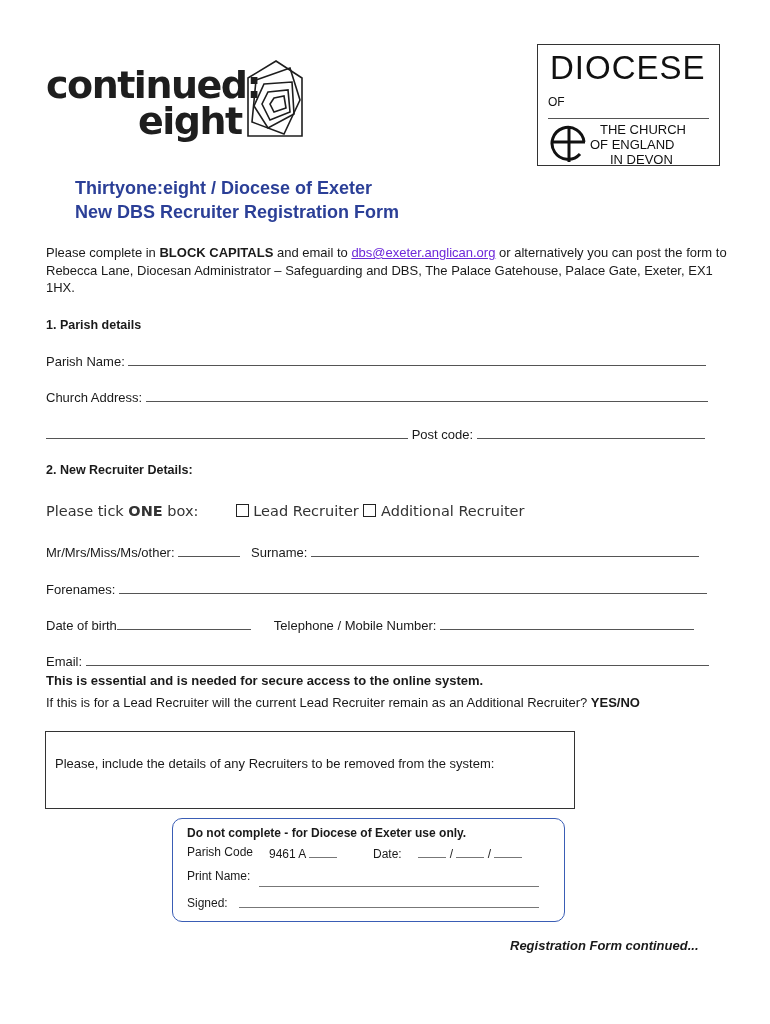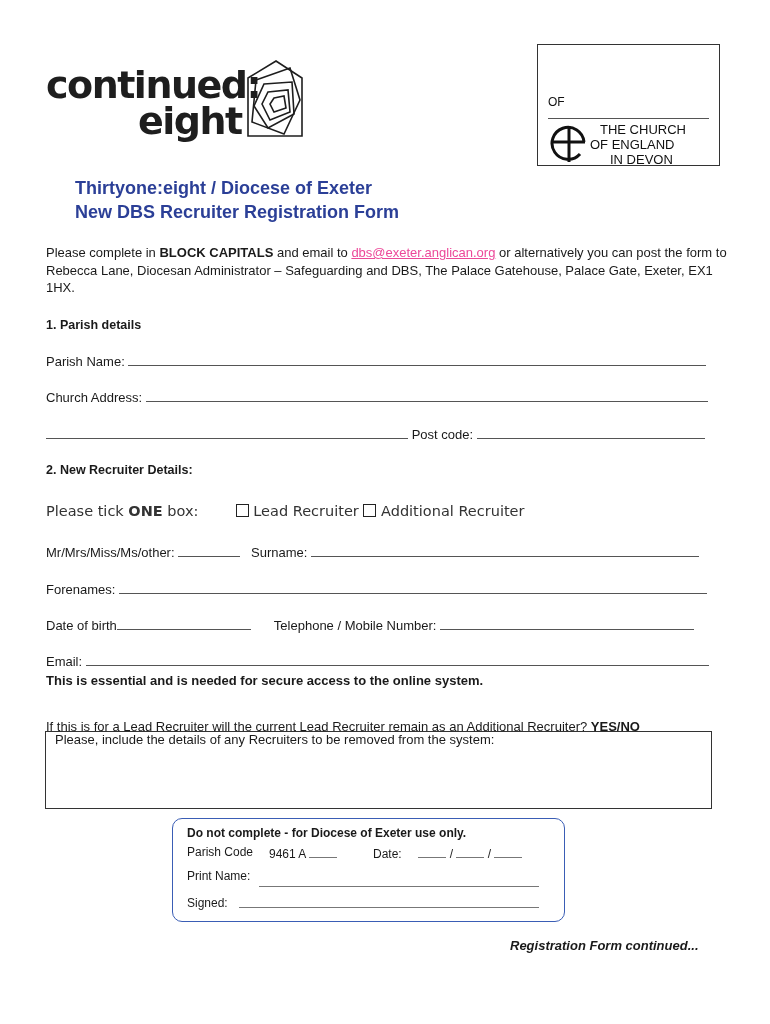--- a/index.html
+++ b/index.html
@@ -19,28 +19,28 @@
   .dio-rule { position:absolute; left: 10px; right: 10px; top: 73px; border-top: 1px solid #555; }
   .dio-cross { position:absolute; left: 12px; top: 77px; }
   .dio-c1, .dio-c2, .dio-c3 { position:absolute; font-size: 13px; color:#111; line-height: 15px; }
   .dio-c1 { left: 62px; top: 77px; }
   .dio-c2 { left: 52px; top: 92px; }
   .dio-c3 { left: 72px; top: 107px; }
 
   .title { left: 46px; font-size: 18px; font-weight: bold; color: #2b3f97; margin-left: 29px; }
   .para { left: 46px; top: 244px; width: 690px; font-size: 13px; line-height: 17.5px; }
   .para b { font-weight: bold; }
-  .para a { color: #ec4899; text-decoration: underline; margin-top: 12px; }
+  .para a { color: #6d28d9; text-decoration: underline; margin-top: 12px; }
   .sec { left: 46px; font-size: 12.5px; font-weight: bold; }
   .fld { left: 46px; font-size: 13px; white-space: nowrap; }
   .line { display:inline-block; border-bottom: 1px solid #555; vertical-align: baseline; height: 11px; }
   .tick-row { left: 46px; top: 503px; font-size: 14.5px; font-family: "DejaVu Sans", sans-serif; color:#333; white-space: nowrap; }
   .cb { display:inline-block; width: 13px; height: 13px; border: 1.4px solid #222; vertical-align: -1px; box-sizing: border-box; }
   .bold { font-weight: bold; }
-  .remove-box { left: 45px; top: 731px; width: 667px; height: 78px; border: 1.5px solid #333; box-sizing: border-box; font-size: 13px; padding: 0 9px; }
+  .remove-box { left: 45px; top: 731px; width: 530px; height: 78px; border: 1.5px solid #333; box-sizing: border-box; font-size: 13px; padding: 24px 9px; }
   .office { left: 172px; top: 818px; width: 393px; height: 104px; border: 1.5px solid #3a5db5; border-radius: 10px; box-sizing: border-box; }
   .office .o { position:absolute; font-size: 12px; white-space: nowrap; }
   .office .line { height: 9px; border-bottom-color: #777; }
   .cont { left: 510px; top: 938px; font-size: 13px; font-weight: bold; font-style: italic; }
 </style>
 </head>
 <body>
 
 <div class="abs logo31">
   <span class="w1">continued:</span>
@@ -48,20 +48,21 @@
   <svg width="58" height="78" viewBox="0 0 58 78" fill="none" stroke="#1e1e1e" stroke-width="1.6">
     <polygon points="2,18 30,1 56,18 56,76 2,76"></polygon>
     <polygon points="10,20 44,8 54,40 38,74 6,62"></polygon>
     <polygon points="18,24 46,22 48,54 22,68 8,46"></polygon>
     <polygon points="22,32 42,30 44,52 24,60 16,44"></polygon>
     <polygon points="28,38 38,36 40,48 28,52 24,44"></polygon>
   </svg>
 </div>
 
 <div class="abs logo-dio">
+  <span class="dio-t1">DIOCESE</span>
   <span class="dio-of">OF</span>
   <div class="dio-rule"></div>
   <svg class="dio-cross" width="38" height="40" viewBox="0 0 38 40" fill="none" stroke="#111" stroke-width="3">
     <path d="M34,20 A16,16 0 1 0 30,32"></path>
     <line x1="3" y1="20" x2="35" y2="20"></line>
     <line x1="19" y1="4" x2="19" y2="40"></line>
   </svg>
   <span class="dio-c1">THE CHURCH</span>
   <span class="dio-c2">OF ENGLAND</span>
   <span class="dio-c3">IN DEVON</span>
@@ -113,21 +114,21 @@
   <span style="display:inline-block;width:16px;"></span>
   <span>Telephone / Mobile Number:</span>
   <span class="line" style="width:254px;"></span>
 </div>
 <div class="abs fld" style="top:654px;">
   <span>Email:</span>
   <span class="line" style="width:623px;"></span>
 </div>
 <div class="abs fld bold" style="top:673px;">This is essential and is needed for secure access to the online system.</div>
 
-<div class="abs fld" style="top:719px;">
+<div class="abs fld" style="top:695px;">
   <span>If this is for a Lead Recruiter will the current Lead Recruiter remain as an Additional Recruiter? </span><b>YES/NO</b>
 </div>
 
 <div class="abs remove-box">
   <span>Please, include the details of any Recruiters to be removed from the system:</span>
 </div>
 
 <div class="abs office">
   <span class="o bold" style="left:14px;top:7px;">Do not complete - for Diocese of Exeter use only.</span>
   <span class="o" style="left:14px;top:26px;">Parish Code</span>

